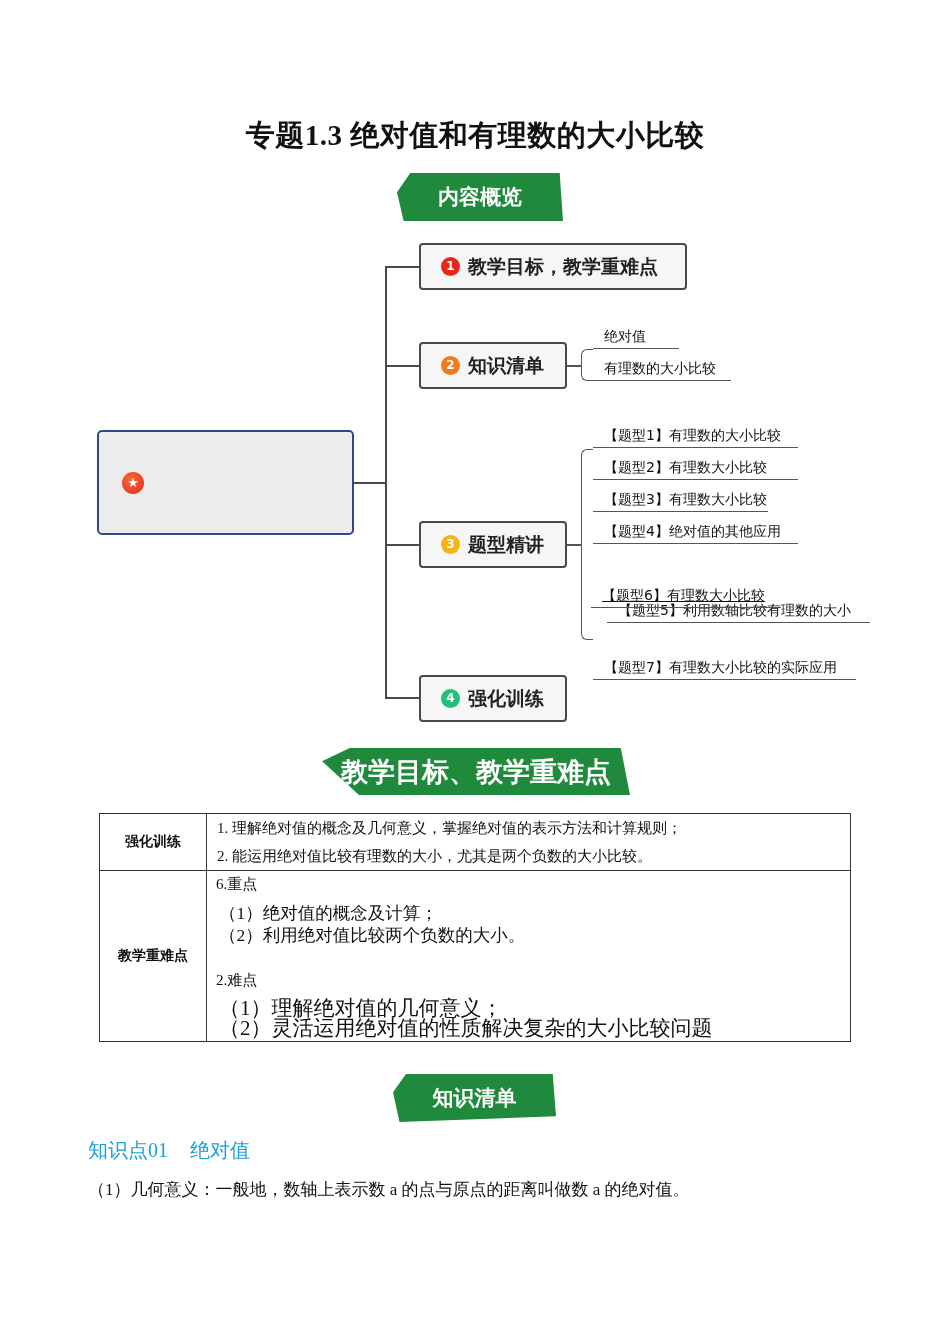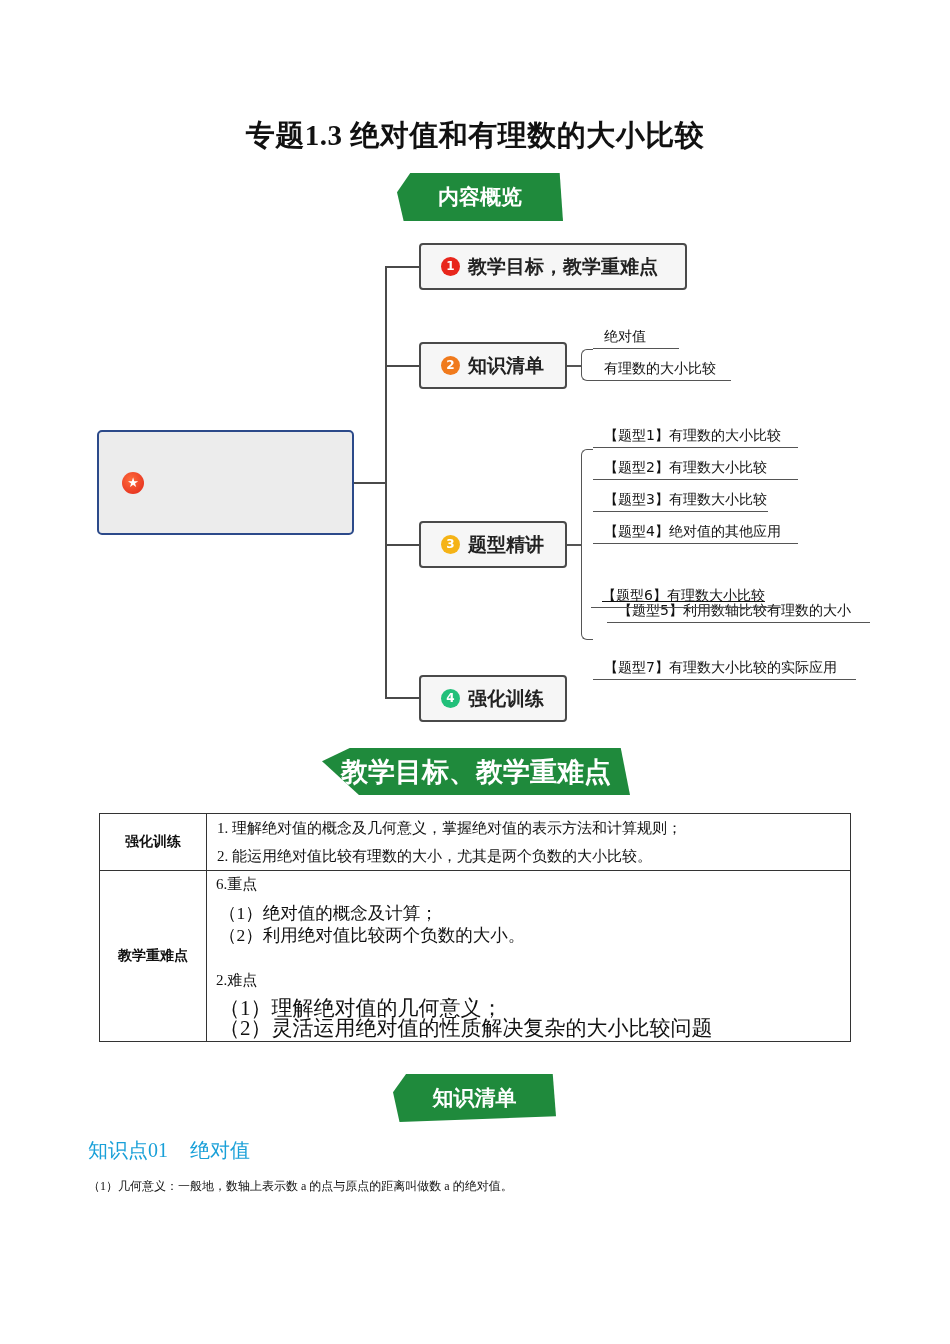--- a/index.html
+++ b/index.html
@@ -74,21 +74,21 @@
   .sub-h { font-size: 15px; padding-left: 9px; line-height: 22px; }
   .big { font-size: 17.5px; line-height: 22px; padding-left: 12px; }
   .small { font-size: 21px; line-height: 20px; padding-left: 12px; }
 
   .kp-title {
     position: absolute; left: 88px; top: 1137px; font-size: 20px; color: #19a0d8;
     font-family: "Liberation Serif", "DejaVu Serif", serif;
   }
   .kp-title .gap { display: inline-block; width: 22px; }
   .kp-body {
-    position: absolute; left: 88px; top: 1178px; font-size: 12px; color: #111;
+    position: absolute; left: 88px; top: 1178px; font-size: 17px; color: #111;
     font-family: "Liberation Serif", "DejaVu Serif", serif;
   }
 </style>
 </head>
 <body>
 
 <div class="title">专题1.3 绝对值和有理数的大小比较</div>
 
 <div class="banner b1">
     <span>内容概览</span>

